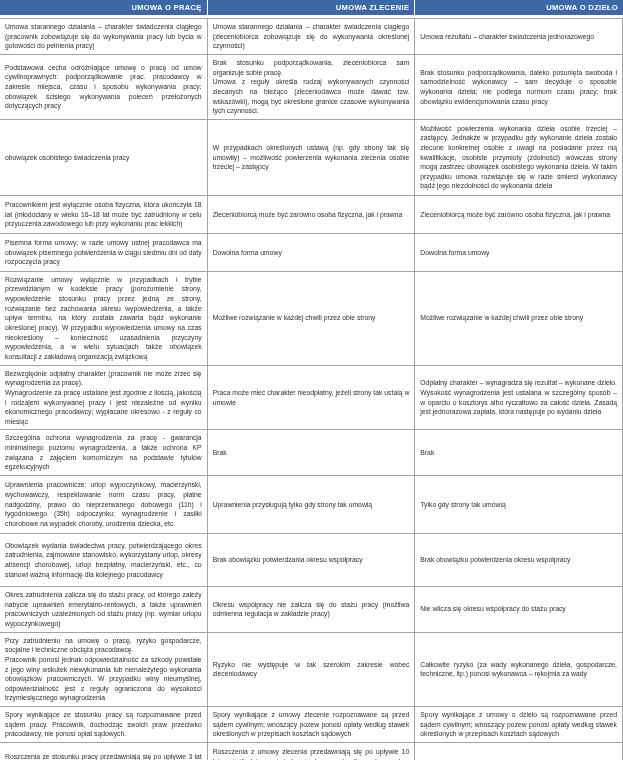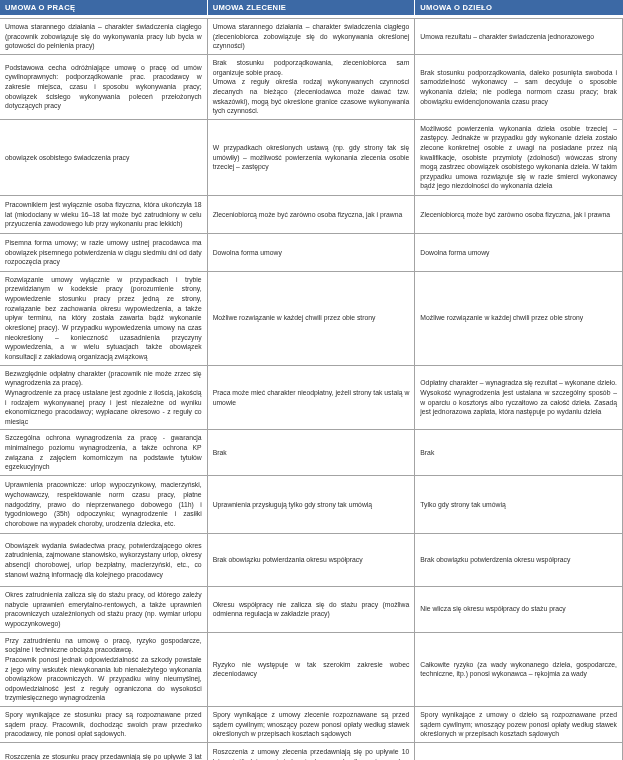--- a/index.html
+++ b/index.html
@@ -24,21 +24,21 @@
   }
   table.cmp th {
     box-sizing: border-box;
     width: 207.67px;
     height: 18px;
     background: #3c69a5;
     color: #ffffff;
     font-size: 7.6px;
     font-weight: bold;
     letter-spacing: 0.3px;
-    text-align: left;
+    text-align: right;
     vertical-align: middle;
     padding: 2px 5px 2px 5px;
     border-right: 1px solid #ffffff;
     border-bottom: 3px solid #ffffff;
   }
   table.cmp th:last-child { border-right: none; }
   table.cmp td {
     box-sizing: border-box;
     font-size: 6.8px;
     line-height: 1.42;

